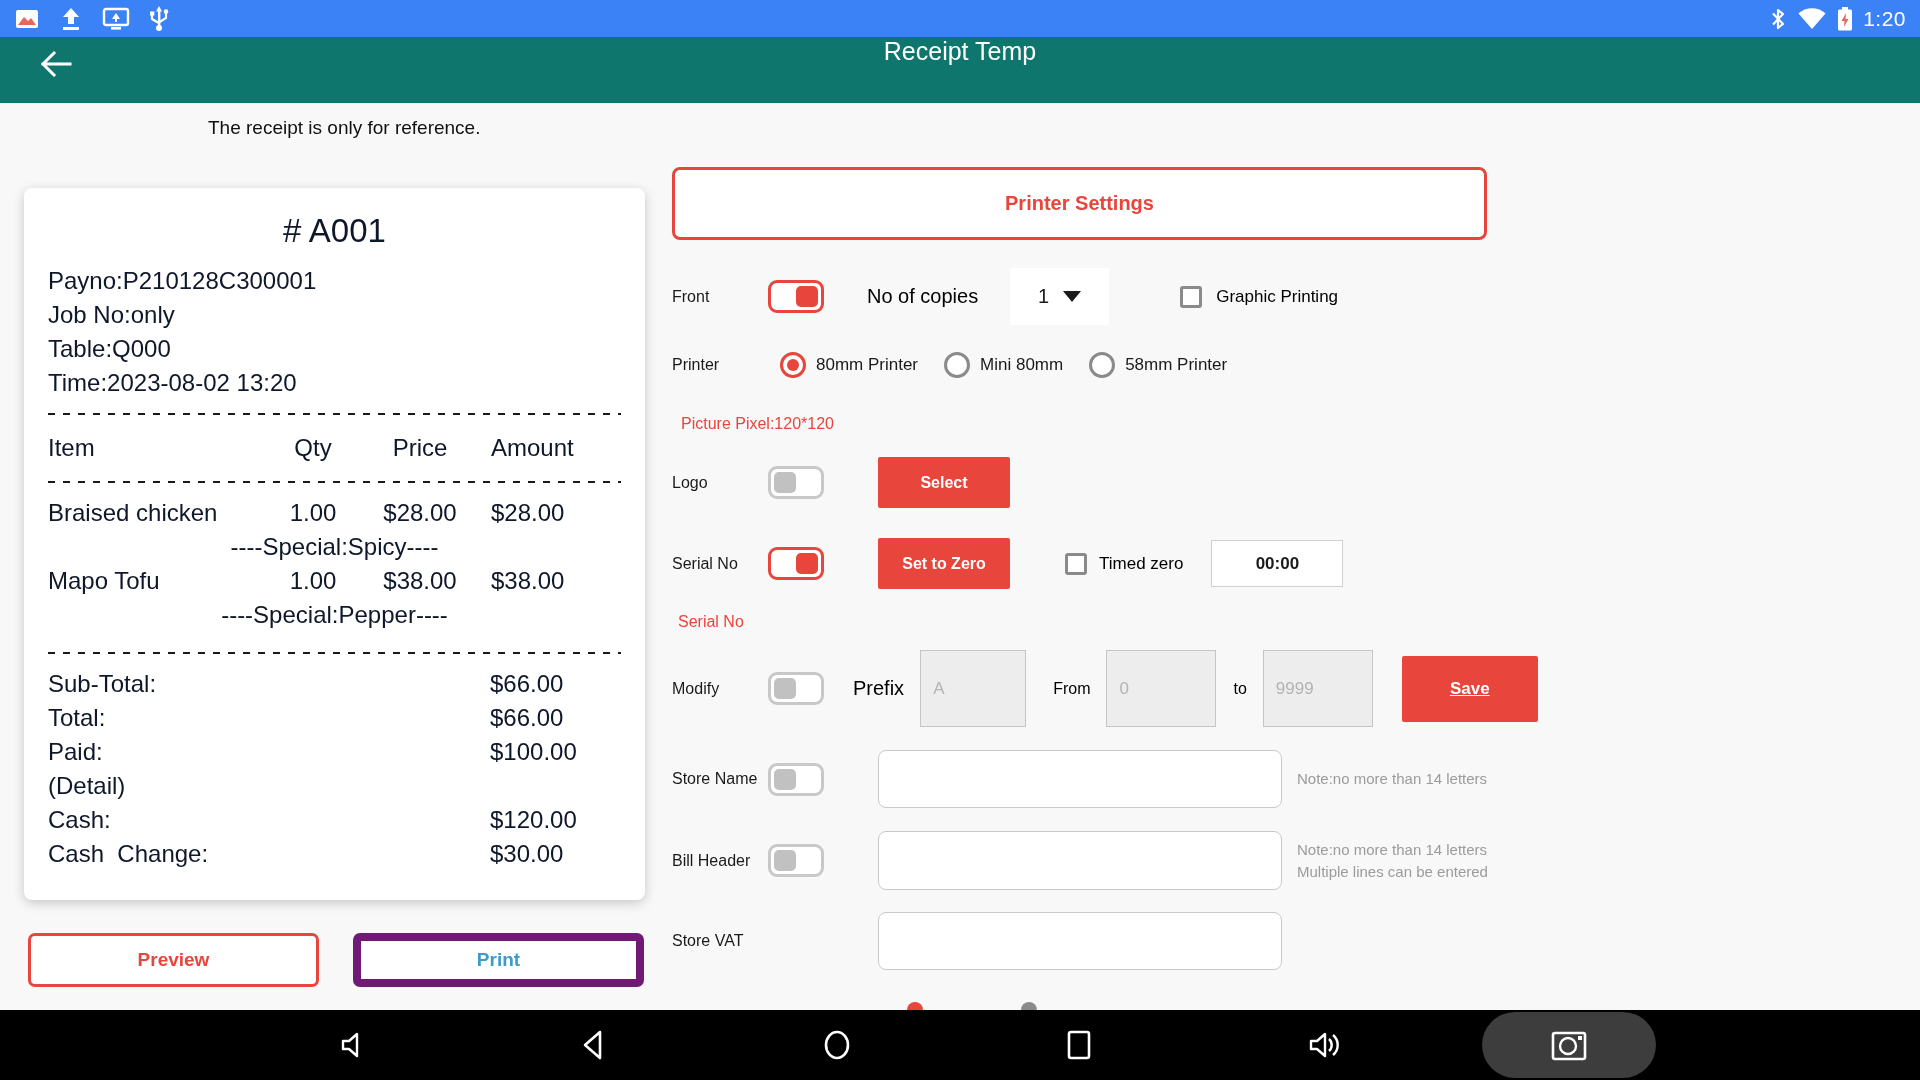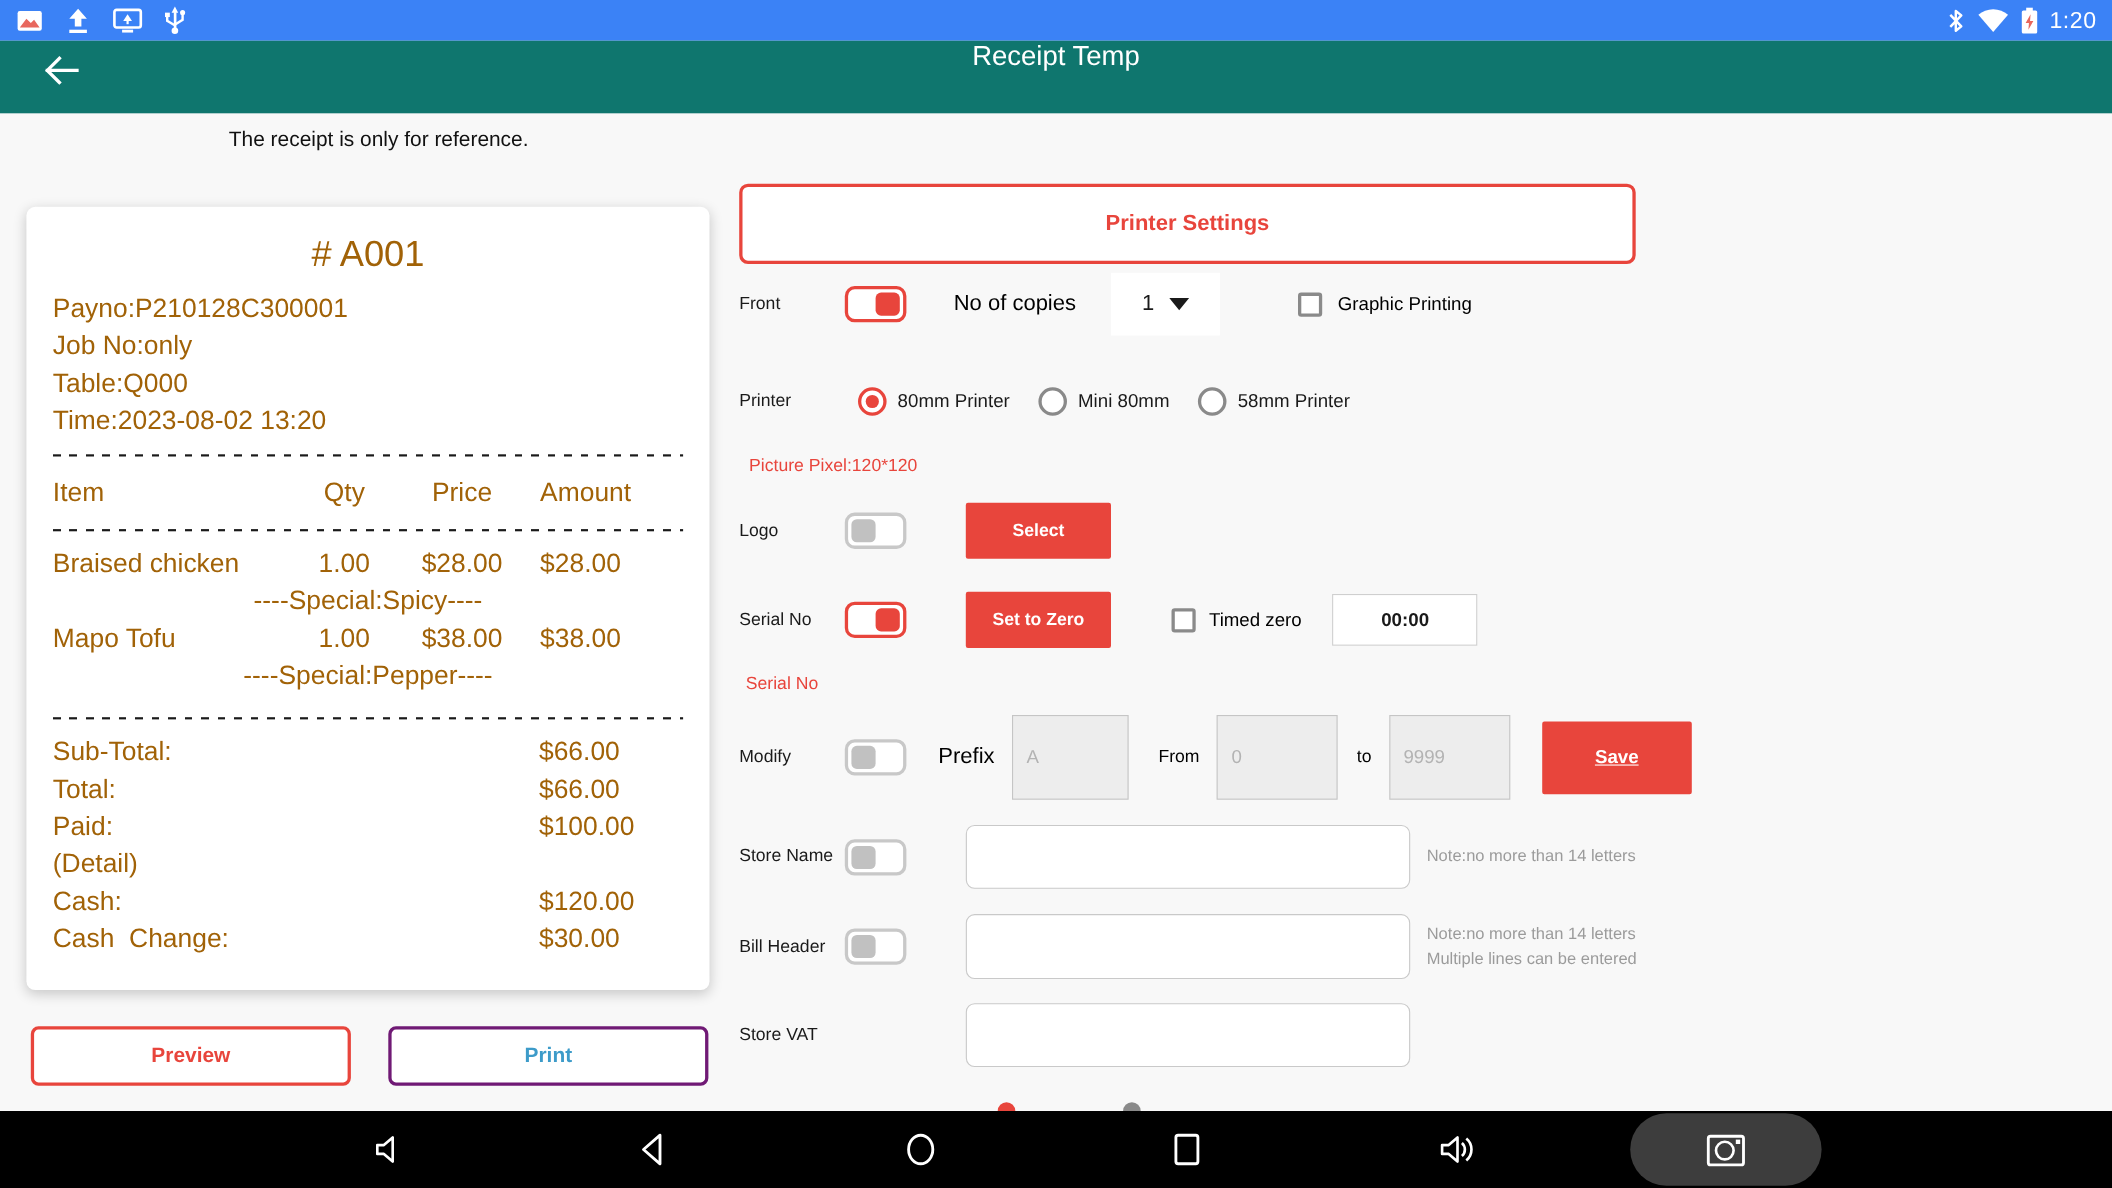--- a/index.html
+++ b/index.html
@@ -18,39 +18,39 @@
     display:flex; align-items:flex-start; z-index:30; }
   .back-btn { position:absolute; left:36px; top:9px; width:40px; height:36px; display:flex;
     align-items:center; justify-content:center; cursor:pointer; }
   .appbar-title { width:100%; text-align:center; color:#fff; font-size:25px; font-weight:400; }
 
   
   .ref-note { position:absolute; left:208px; top:117px; font-size:19px; color:#111; font-weight:500; }
 
   .receipt-card { position:absolute; left:24px; top:188px; width:621px; height:712px; background:#fff;
     border-radius:8px; box-shadow:0 3px 12px rgba(0,0,0,0.20); padding:16px 24px 0 24px;
-    color:#a16207; font-size:24px; }
+    color:#0f172a; font-size:24px; }
   .r-title { text-align:center; font-size:33px; margin:8px 0 14px 0; }
   .r-line { line-height:34px; }
   .dash { height:2px; background:repeating-linear-gradient(to right,#1a1a1a 0 7px,transparent 7px 15px);
     margin:13px 0; }
   .r-head, .r-item { display:grid; grid-template-columns:1fr 88px 126px 138px; line-height:34px; }
   .r-head { line-height:40px; }
   .col-qty { text-align:center; }
   .col-price { text-align:center; }
   .col-amount { text-align:left; padding-left:8px; }
   .r-special { text-align:center; line-height:34px; }
   .r-total { display:grid; grid-template-columns:442px 1fr; line-height:34px; }
   .r-total .t-label { white-space:pre; }
 
   .action-btn { position:absolute; top:933px; height:54px; width:291px; background:#fff;
     border-radius:7px; display:flex; align-items:center; justify-content:center;
     font-size:19px; font-weight:700; cursor:pointer; }
   .preview-btn { left:28px; border:3px solid #e8453c; color:#e8453c; }
-  .print-btn { left:353px; border:3px solid #701a75; color:#3d9bc9; }
+  .print-btn { left:353px; border:8px solid #701a75; color:#3d9bc9; }
 
   
   .ps-header { position:absolute; left:672px; top:167px; width:815px; height:73px; background:#fff;
     border:3px solid #e8453c; border-radius:8px; display:flex; align-items:center; justify-content:center;
     color:#e8453c; font-size:20px; font-weight:700; cursor:pointer; }
 
   .row { position:absolute; left:672px; display:flex; align-items:center; }
   .row-label { font-size:16px; color:#1a1a1a; width:96px; flex:none; }
 
   
@@ -222,21 +222,21 @@
     <span class="t-label">Cash  Change:</span>
     <span>$30.00</span>
   </div>
 </div>
 
 <div class="action-btn preview-btn">Preview</div>
 <div class="action-btn print-btn">Print</div>
 
 <div class="ps-header">Printer Settings</div>
 
-<div class="row" style="top:248px; height:57px;align-items:center;">
+<div class="row" style="top:268px; height:57px;align-items:center;">
   <span class="row-label">Front</span>
   <div class="toggle on">
       <div class="knob"></div>
     </div>
   <span style="margin-left:43px; font-size:20px;">No of copies</span>
   <div class="dropdown" style="margin-left:32px;">
     <span class="val">1</span>
     <span class="caret"></span>
   </div>
   <div class="checkbox" style="margin-left:71px;"></div>

